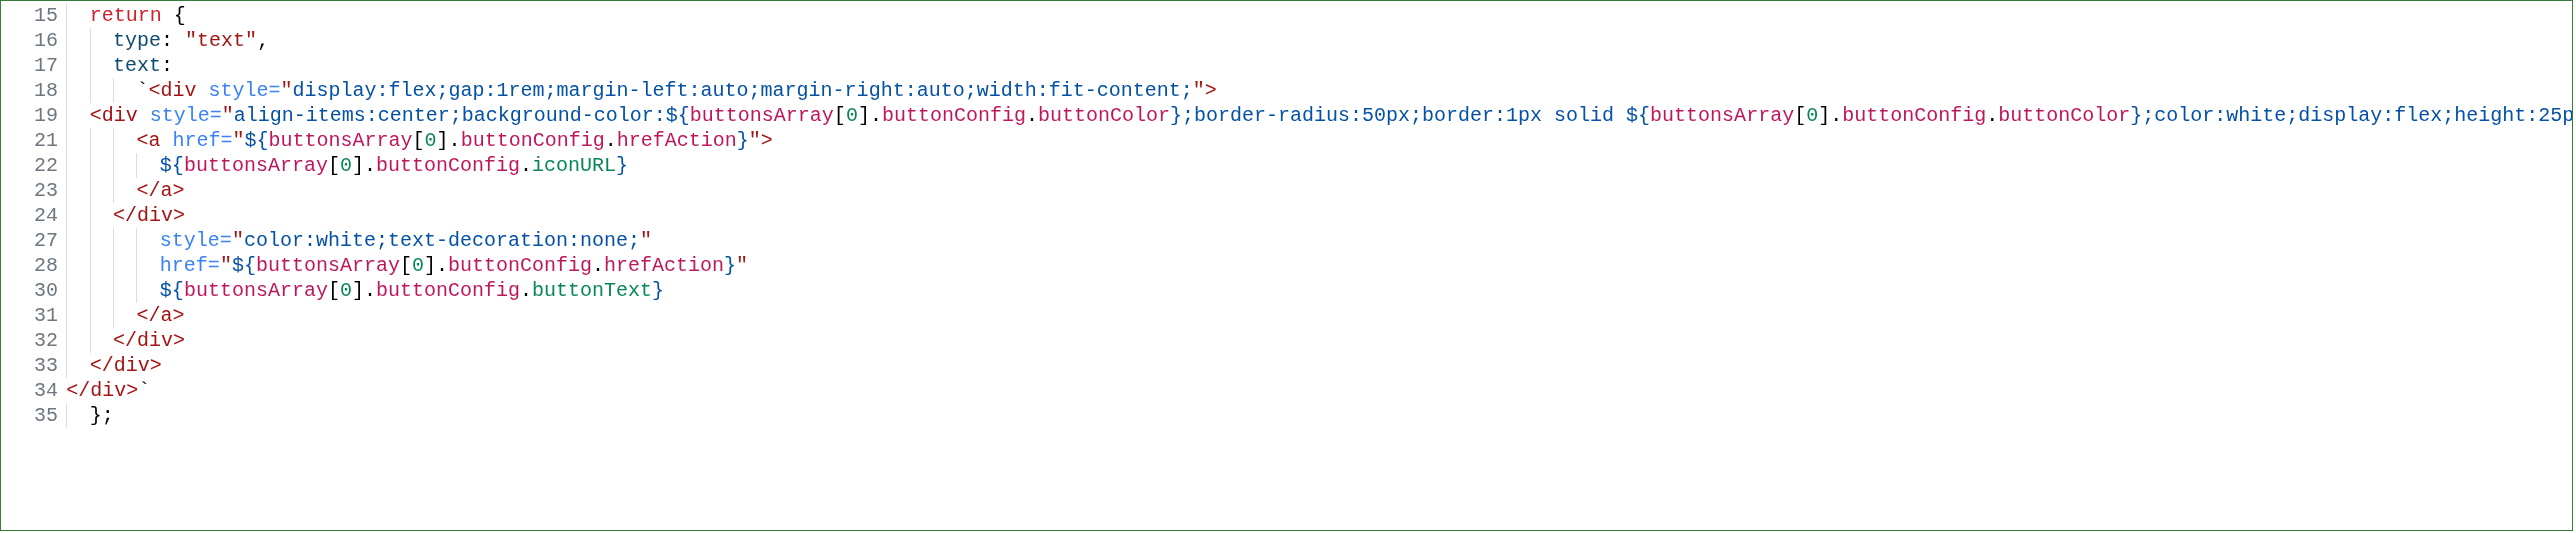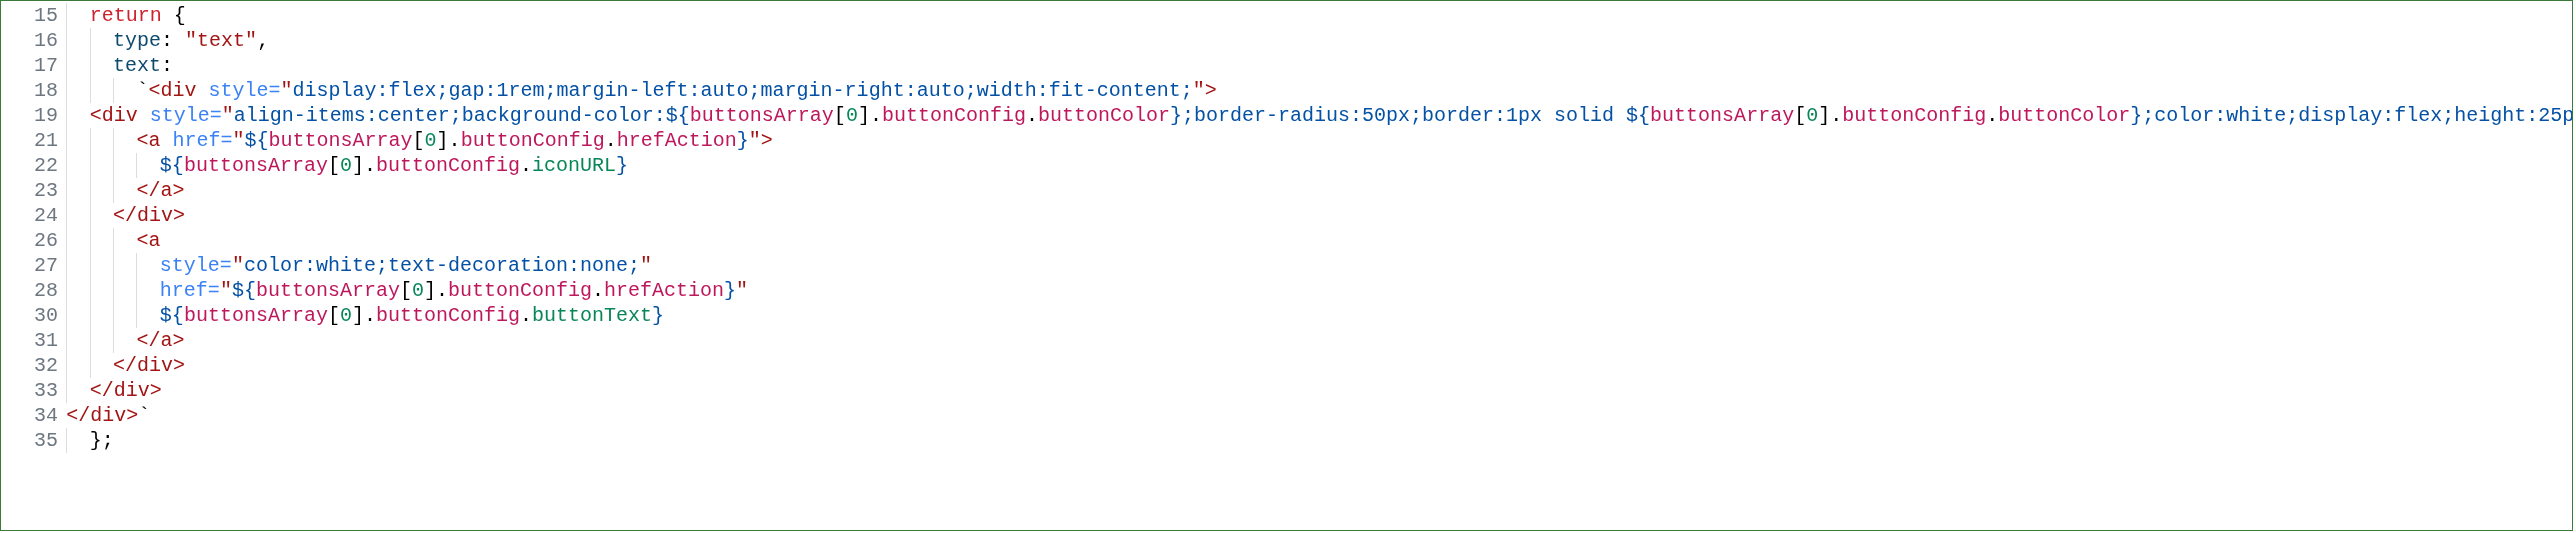--- a/index.html
+++ b/index.html
@@ -72,21 +72,20 @@
   <div class="editor" id="editor">
       <div class="line"><span class="gutter">15</span><span class="guides"><span class="guide"></span></span><span class="code"><span class="kw">return</span><span class="punc"> </span><span class="punc">{</span></span></div>
       <div class="line"><span class="gutter">16</span><span class="guides"><span class="guide"></span><span class="guide"></span></span><span class="code"><span class="key">type</span><span class="punc">: </span><span class="str">"text"</span><span class="punc">,</span></span></div>
       <div class="line"><span class="gutter">17</span><span class="guides"><span class="guide"></span><span class="guide"></span></span><span class="code"><span class="key">text</span><span class="punc">:</span></span></div>
       <div class="line"><span class="gutter">18</span><span class="guides"><span class="guide"></span><span class="guide"></span><span class="guide"></span></span><span class="code"><span class="punc">`</span><span class="tag">&lt;div </span><span class="attr">style=</span><span class="str">"</span><span class="val">display:flex;gap:1rem;margin-left:auto;margin-right:auto;width:fit-content;</span><span class="str">"</span><span class="tag">&gt;</span></span></div>
       <div class="line"><span class="gutter">19</span><span class="guides"><span class="guide"></span></span><span class="code"><span class="tag">&lt;div </span><span class="attr">style=</span><span class="str">"</span><span class="val">align-items:center;background-color:</span><span class="interp-d">${</span><span class="ident">buttonsArray</span><span class="punc">[</span><span class="num">0</span><span class="punc">]</span><span class="dot">.</span><span class="ident">buttonConfig</span><span class="dot">.</span><span class="ident">buttonColor</span><span class="interp-d">}</span><span class="val">;border-radius:50px;border:1px solid </span><span class="interp-d">${</span><span class="ident">buttonsArray</span><span class="punc">[</span><span class="num">0</span><span class="punc">]</span><span class="dot">.</span><span class="ident">buttonConfig</span><span class="dot">.</span><span class="ident">buttonColor</span><span class="interp-d">}</span><span class="val">;color:white;display:flex;height:25px;padding:3px 10px;width:fit-content;</span></span></div>
       <div class="line"><span class="gutter">21</span><span class="guides"><span class="guide"></span><span class="guide"></span><span class="guide"></span></span><span class="code"><span class="tag">&lt;a </span><span class="attr">href=</span><span class="str">"</span><span class="interp-d">${</span><span class="ident">buttonsArray</span><span class="punc">[</span><span class="num">0</span><span class="punc">]</span><span class="dot">.</span><span class="ident">buttonConfig</span><span class="dot">.</span><span class="ident">hrefAction</span><span class="interp-d">}</span><span class="str">"</span><span class="tag">&gt;</span></span></div>
       <div class="line"><span class="gutter">22</span><span class="guides"><span class="guide"></span><span class="guide"></span><span class="guide"></span><span class="guide"></span></span><span class="code"><span class="interp-d">${</span><span class="ident">buttonsArray</span><span class="punc">[</span><span class="num">0</span><span class="punc">]</span><span class="dot">.</span><span class="ident">buttonConfig</span><span class="dot">.</span><span class="text">iconURL</span><span class="interp-d">}</span></span></div>
       <div class="line"><span class="gutter">23</span><span class="guides"><span class="guide"></span><span class="guide"></span><span class="guide"></span></span><span class="code"><span class="tag">&lt;/a&gt;</span></span></div>
       <div class="line"><span class="gutter">24</span><span class="guides"><span class="guide"></span><span class="guide"></span></span><span class="code"><span class="tag">&lt;/div&gt;</span></span></div>
-      <div class="line"><span class="gutter">26</span><span class="guides"><span class="guide"></span><span class="guide"></span><span class="guide"></span></span><span class="code"><span class="tag">&lt;a</span></span></div>
       <div class="line"><span class="gutter">27</span><span class="guides"><span class="guide"></span><span class="guide"></span><span class="guide"></span><span class="guide"></span></span><span class="code"><span class="attr">style=</span><span class="str">"</span><span class="val">color:white;text-decoration:none;</span><span class="str">"</span></span></div>
       <div class="line"><span class="gutter">28</span><span class="guides"><span class="guide"></span><span class="guide"></span><span class="guide"></span><span class="guide"></span></span><span class="code"><span class="attr">href=</span><span class="str">"</span><span class="interp-d">${</span><span class="ident">buttonsArray</span><span class="punc">[</span><span class="num">0</span><span class="punc">]</span><span class="dot">.</span><span class="ident">buttonConfig</span><span class="dot">.</span><span class="ident">hrefAction</span><span class="interp-d">}</span><span class="str">"</span></span></div>
       <div class="line"><span class="gutter">30</span><span class="guides"><span class="guide"></span><span class="guide"></span><span class="guide"></span><span class="guide"></span></span><span class="code"><span class="interp-d">${</span><span class="ident">buttonsArray</span><span class="punc">[</span><span class="num">0</span><span class="punc">]</span><span class="dot">.</span><span class="ident">buttonConfig</span><span class="dot">.</span><span class="text">buttonText</span><span class="interp-d">}</span></span></div>
       <div class="line"><span class="gutter">31</span><span class="guides"><span class="guide"></span><span class="guide"></span><span class="guide"></span></span><span class="code"><span class="tag">&lt;/a&gt;</span></span></div>
       <div class="line"><span class="gutter">32</span><span class="guides"><span class="guide"></span><span class="guide"></span></span><span class="code"><span class="tag">&lt;/div&gt;</span></span></div>
       <div class="line"><span class="gutter">33</span><span class="guides"><span class="guide"></span></span><span class="code"><span class="tag">&lt;/div&gt;</span></span></div>
       <div class="line"><span class="gutter">34</span><span class="guides"></span><span class="code"><span class="tag">&lt;/div&gt;</span><span class="punc">`</span></span></div>
       <div class="line"><span class="gutter">35</span><span class="guides"><span class="guide"></span></span><span class="code"><span class="punc">};</span></span></div>
     </div>
 </div>

